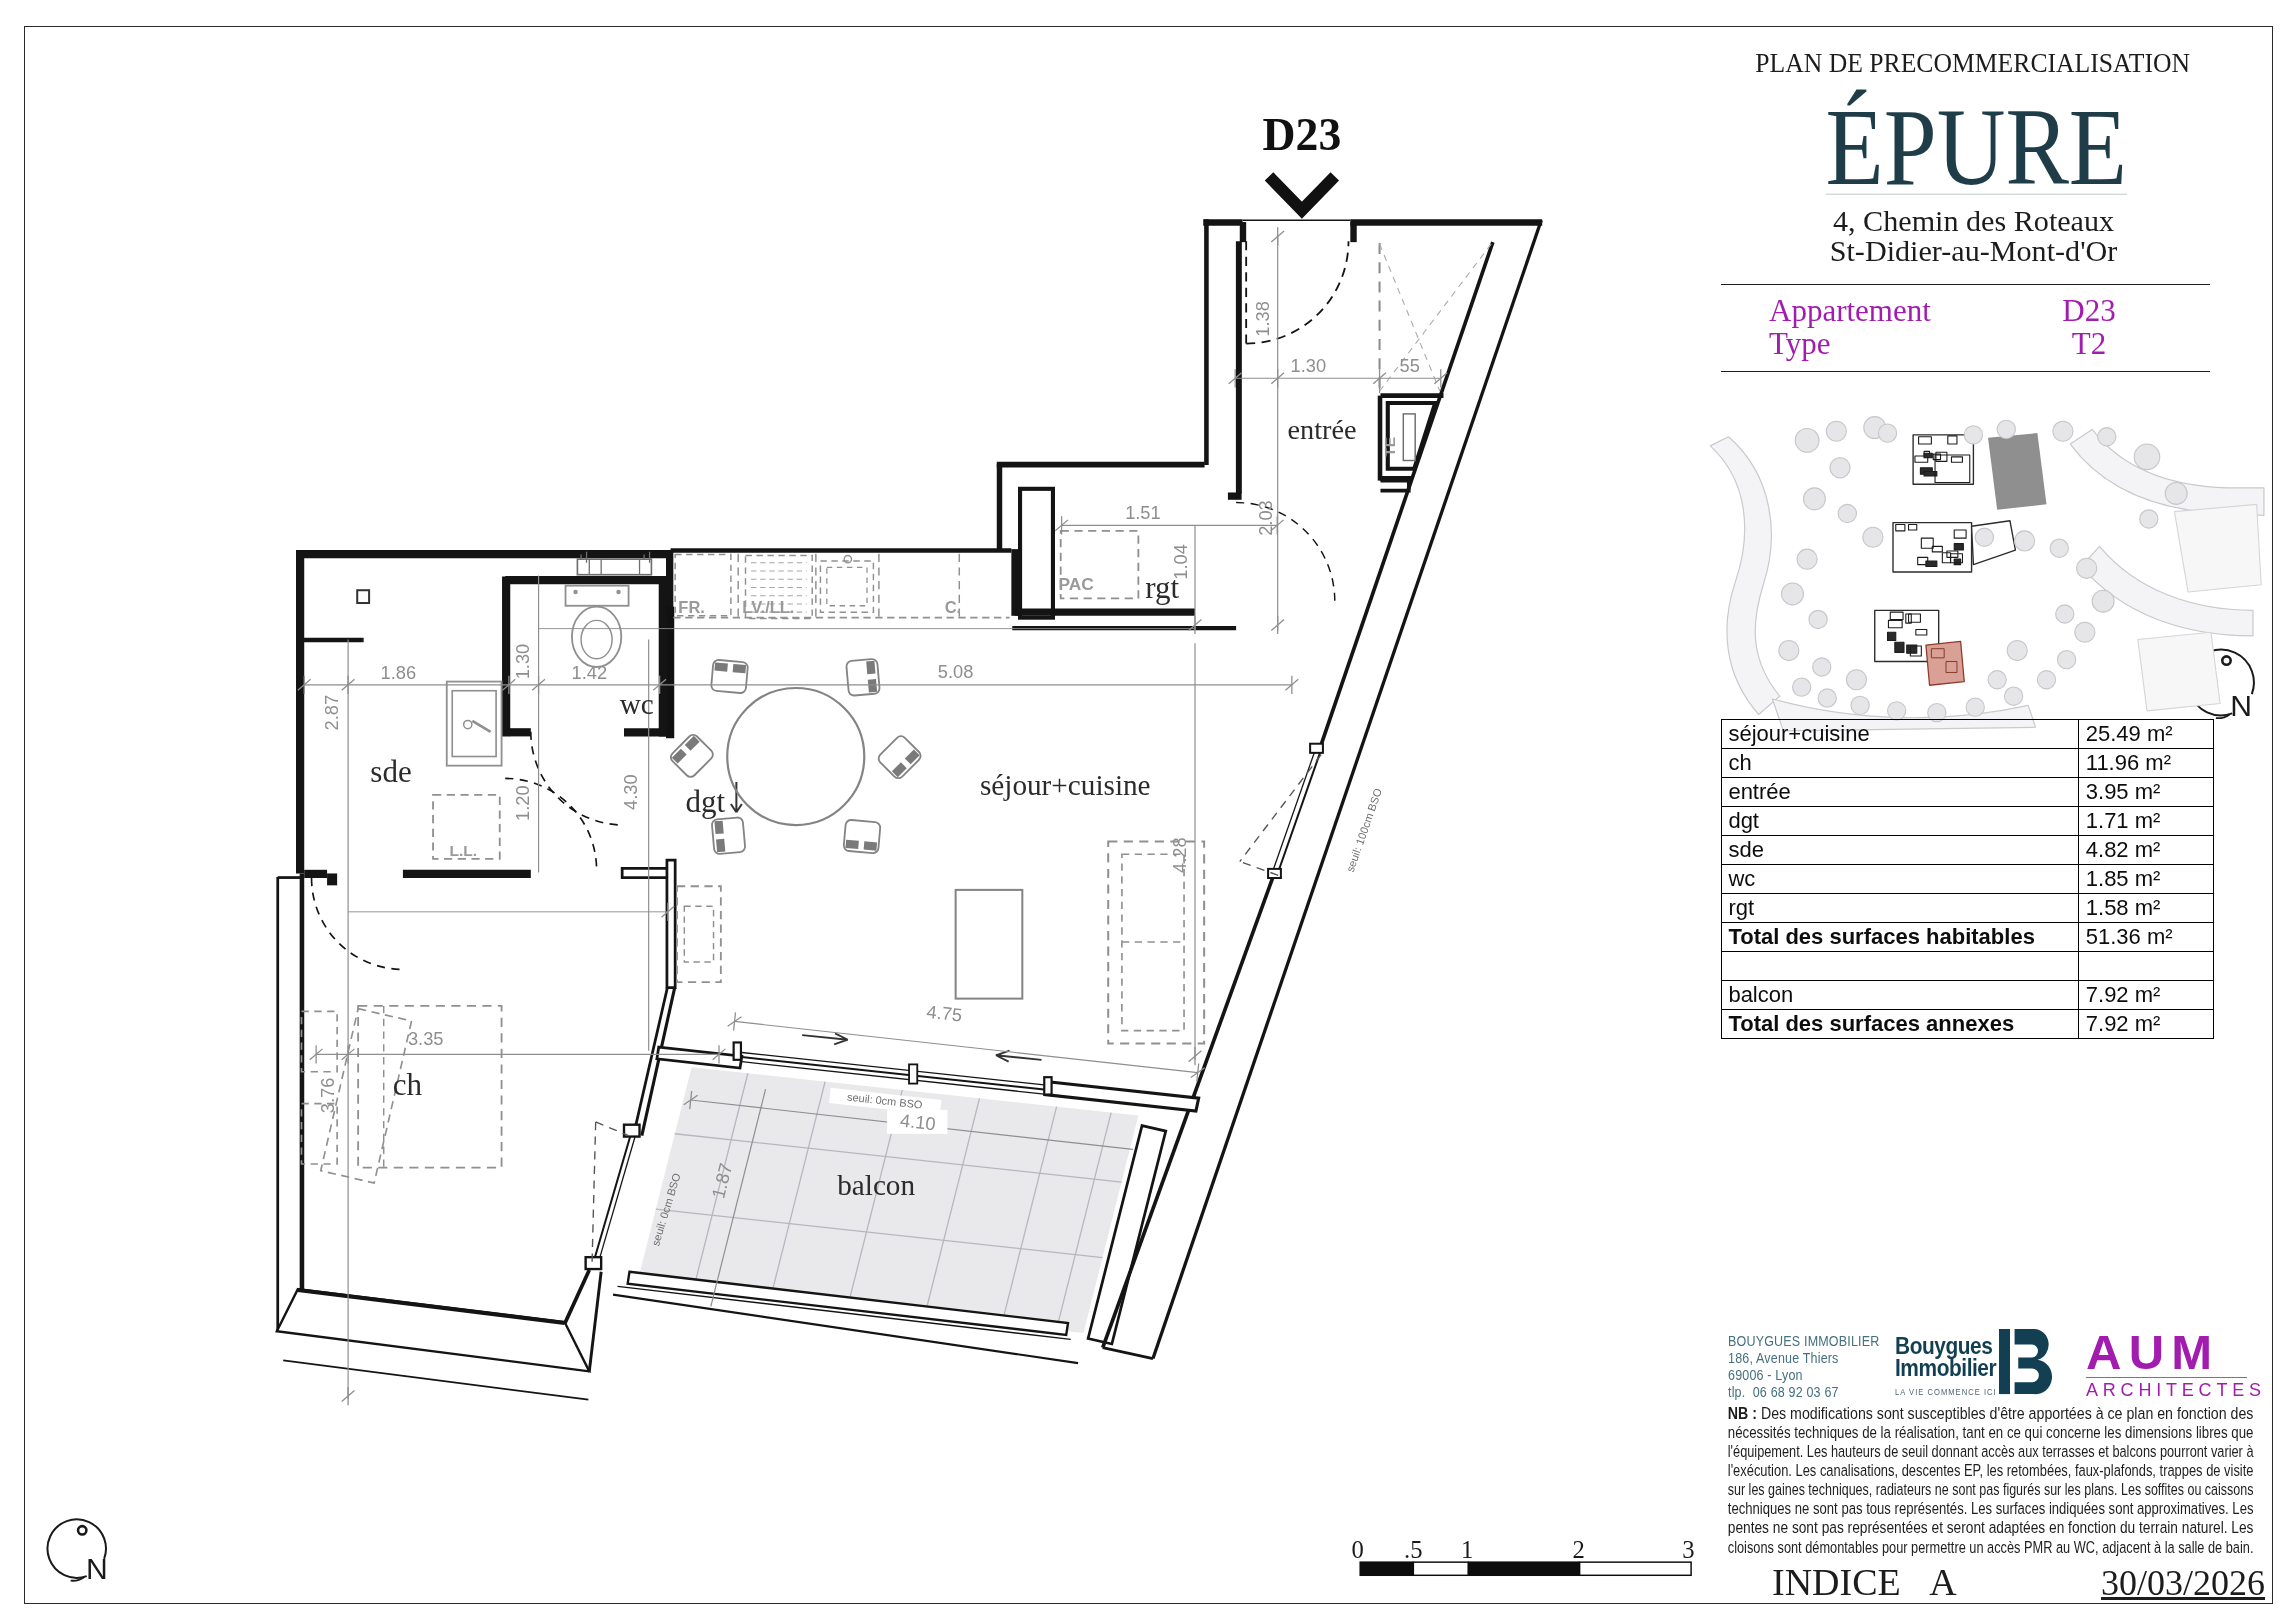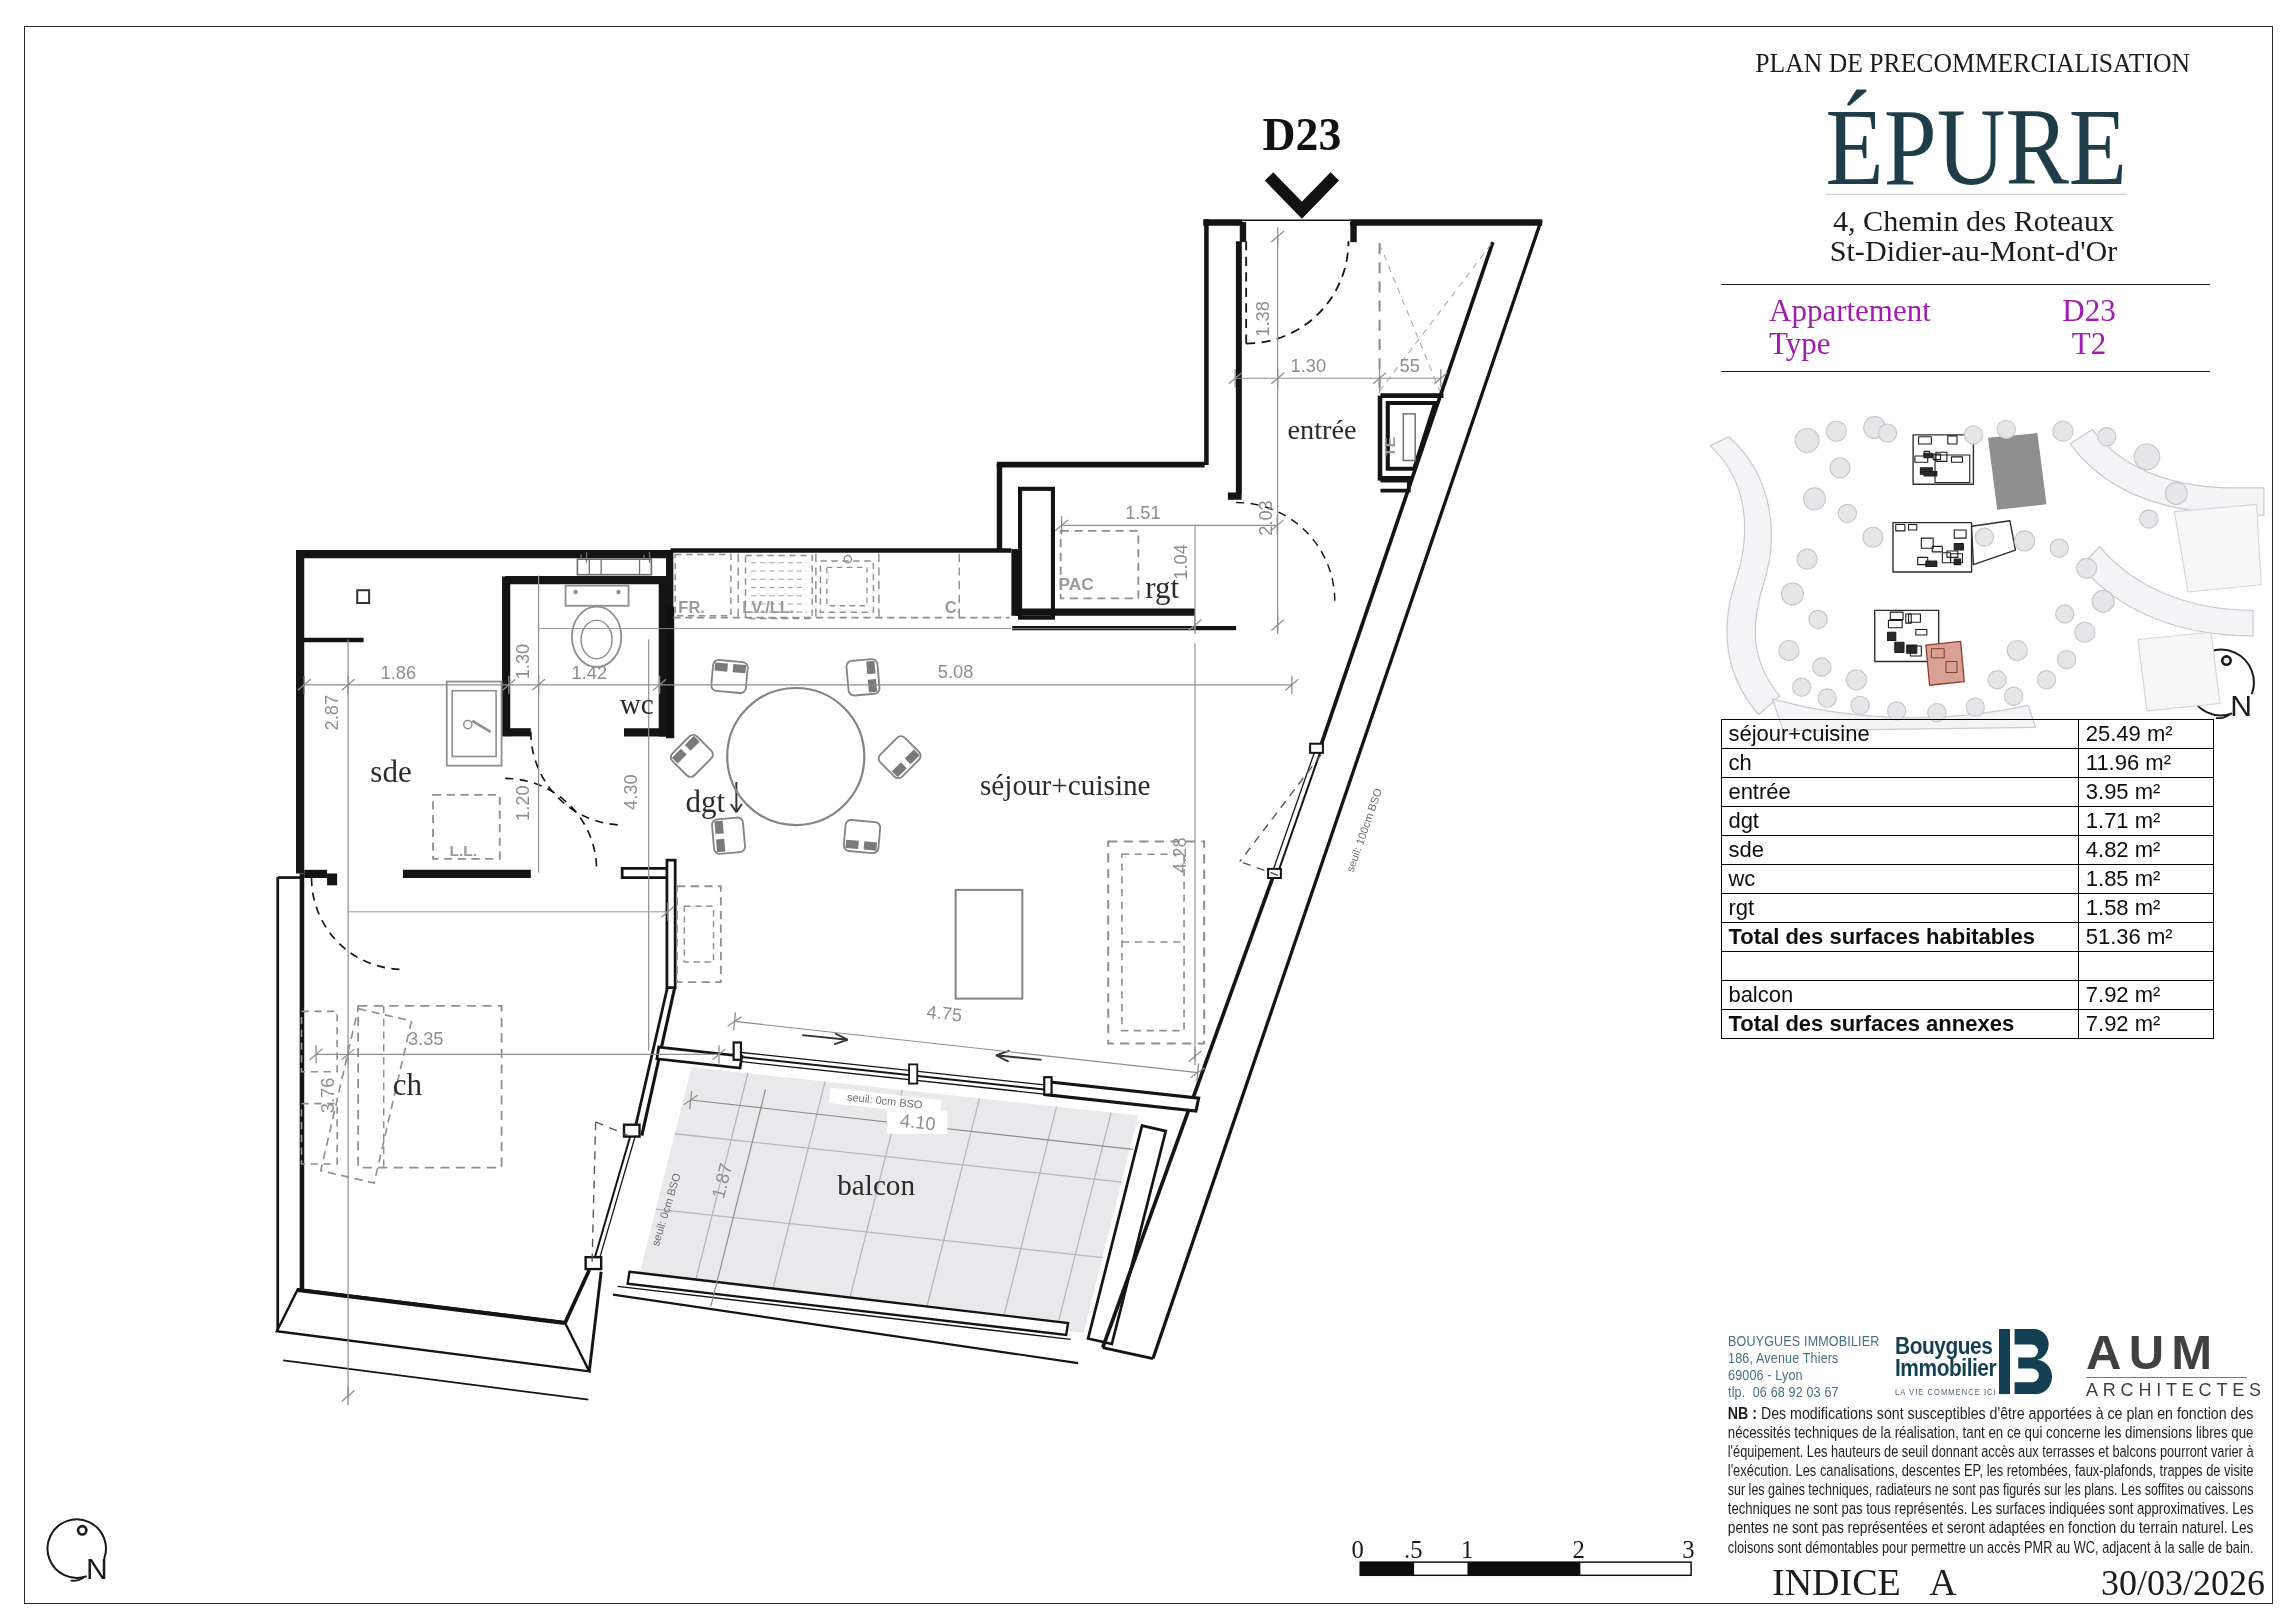--- a/index.html
+++ b/index.html
@@ -15,26 +15,26 @@
   
   #surf{position:absolute;left:1721px;top:719px;width:493px;border-collapse:collapse;
         font-family:"Liberation Sans",sans-serif;font-size:22px;color:#0d0d0d;table-layout:fixed;}
   #surf td{border:1.8px solid #000;height:28px;padding:0 0 0 6.4px;vertical-align:middle;white-space:nowrap;overflow:hidden;}
   #surf .b{font-weight:bold;}
   
   #badr{position:absolute;left:1728px;top:1333px;width:201px;color:#45707f;font-size:14.4px;line-height:17px;white-space:nowrap;letter-spacing:0.2px;transform:scaleX(0.87);transform-origin:left top;}
   #blogo{position:absolute;left:1895px;top:1335px;color:#123f51;transform:scaleX(0.87);transform-origin:left top;}
   #blogo .t{font-size:24px;line-height:22px;font-weight:bold;letter-spacing:-0.5px;}
   #blogo .s{font-size:8.7px;letter-spacing:1.2px;color:#4a6573;margin-top:8.2px;white-space:nowrap;}
-  #aum{position:absolute;left:2086px;top:1329px;width:161px;color:#404040;}
+  #aum{position:absolute;left:2086px;top:1329px;width:161px;color:#a21caf;}
   #aum .t{font-size:49px;line-height:46px;font-weight:bold;letter-spacing:7.3px;white-space:nowrap;}
   #aum .ul{height:0.9px;background:#777;margin:1.8px 0 2.7px 0;}
   #aum .s{font-size:18px;letter-spacing:4.8px;white-space:nowrap;text-align:center;}
   #indice{position:absolute;left:1727px;top:1560px;font-family:"Liberation Serif",serif;font-size:38px;color:#1c1c1c;margin-left:45px;}
-  #date{position:absolute;left:2038px;top:1562px;width:227px;text-align:right;font-family:"Liberation Serif",serif;font-size:36px;color:#1c1c1c;}
+  #date{position:absolute;left:2038px;top:1562px;width:227px;text-align:right;font-family:"Liberation Serif",serif;font-size:36px;color:#1c1c1c;text-decoration:underline;}
 </style>
 </head>
 <body>
 <div id="page">
 
   <div id="frame"></div>
 
   <svg id="plansvg" class="abs" style="left:0;top:0" width="2295" height="1619" viewBox="0 0 2512 1772">
 
 <polygon points="757,1168 1246,1221 1186,1459 697,1406" fill="#e9e9ec" stroke="none"></polygon>

